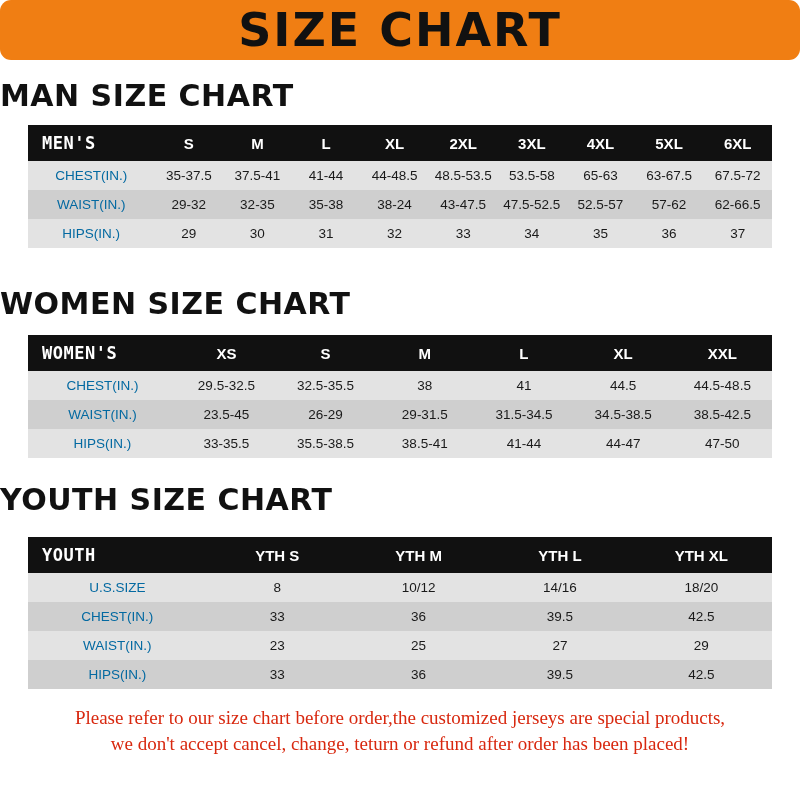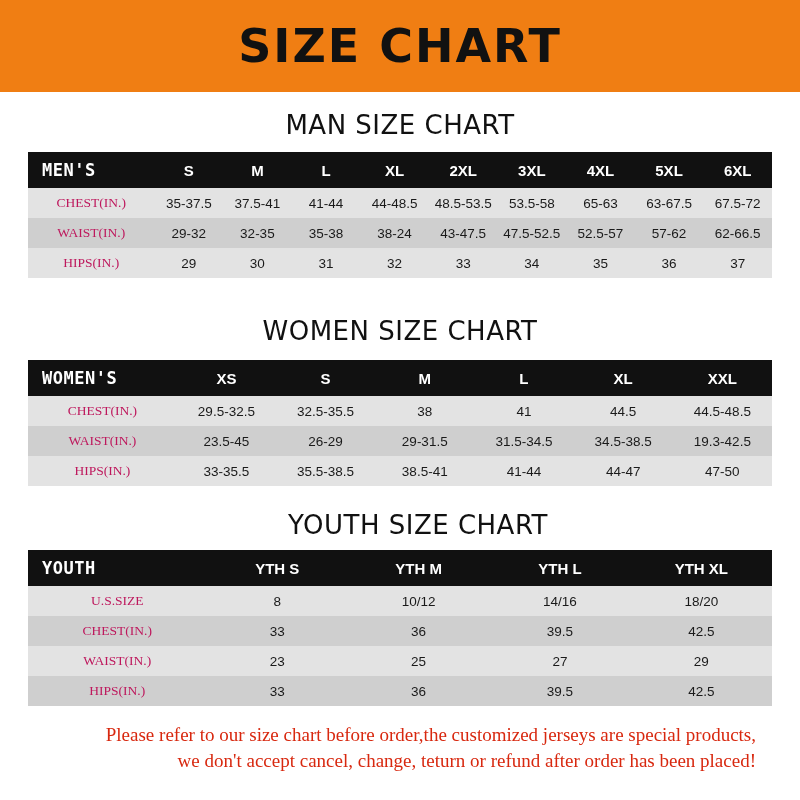--- a/index.html
+++ b/index.html
@@ -17,46 +17,47 @@
     width: 800px;
     height: 800px;
     position: relative;
     background: #ffffff;
     display: flex;
     flex-direction: column;
   }
   
   .banner {
     background: #f07e13;
-    height: 92px;
+    height: 60px;
     display: flex;
     align-items: center;
     justify-content: center;
     position: relative;
+    border-radius: 11px;
   }
   .banner-title {
     font-family: "DejaVu Sans", sans-serif;
     font-weight: bold;
     font-size: 46px;
     letter-spacing: 2px;
     color: #111111;
     line-height: 1;
   }
   
   .section-title {
     font-family: "DejaVu Sans", sans-serif;
-    font-weight: normal;
-    font-size: 26px;
-    text-align: center;
+    font-weight: bold;
+    font-size: 30px;
+    text-align: left;
     color: #111111;
     letter-spacing: 0.5px;
   }
   .man-title { margin-top: 18px; margin-bottom: 12px; }
   .women-title { margin-top: 38px; margin-bottom: 14px; }
-  .youth-title { margin-top: 24px; margin-bottom: 10px; padding-left: 36px; }
+  .youth-title { margin-top: 24px; margin-bottom: 20px; }
 
   
   .tbl-wrap {
     padding: 0 28px;
   }
   table.size-table {
     width: 100%;
     border-collapse: collapse;
     table-layout: fixed;
   }
@@ -82,25 +83,25 @@
     text-align: left;
     padding-left: 14px;
   }
   
   table.size-table tbody td {
     font-size: 13.5px;
     color: #1a1a1a;
     padding: 7px 2px;
   }
   table.size-table tbody td.rowhead {
-    font-family: Liberation Serif, serif;
+    font-family: Liberation Sans, sans-serif;
     font-size: 13.5px;
     letter-spacing: 0px;
     text-align: center;
-    color: #be185d;
+    color: #0369a1;
   }
   table.size-table tbody tr.odd { background: #e3e3e3; }
   table.size-table tbody tr.even { background: #cfcfcf; }
 
   
   .men-tbl col.c0 { width: 17%; }
   
   .women-tbl col.c0 { width: 20%; }
   .women-tbl thead th { font-size: 17px; }
   .women-tbl thead th.rowhead { font-size: 17px; }
@@ -114,21 +115,21 @@
   .youth-tbl tbody td.rowhead { font-size: 14.5px; }
 
   
   .footer-note {
     margin-top: 16px;
     padding: 0 44px;
     color: #d8280f;
     font-family: "Liberation Serif", serif;
     font-size: 19px;
     line-height: 1.35;
-    text-align: right;
+    text-align: center;
   }
   .footer-note .line { display: block; }
 </style>
 </head>
 <body>
 
 <div class="page">
 
   <div class="banner">
     <div class="banner-title">SIZE CHART</div>
@@ -237,21 +238,21 @@
           <td>44.5</td>
           <td>44.5-48.5</td>
         </tr>
         <tr class="even">
           <td class="rowhead">WAIST(IN.)</td>
           <td>23.5-45</td>
           <td>26-29</td>
           <td>29-31.5</td>
           <td>31.5-34.5</td>
           <td>34.5-38.5</td>
-          <td>19.3-42.5</td>
+          <td>38.5-42.5</td>
         </tr>
         <tr class="odd">
           <td class="rowhead">HIPS(IN.)</td>
           <td>33-35.5</td>
           <td>35.5-38.5</td>
           <td>38.5-41</td>
           <td>41-44</td>
           <td>44-47</td>
           <td>47-50</td>
         </tr>

